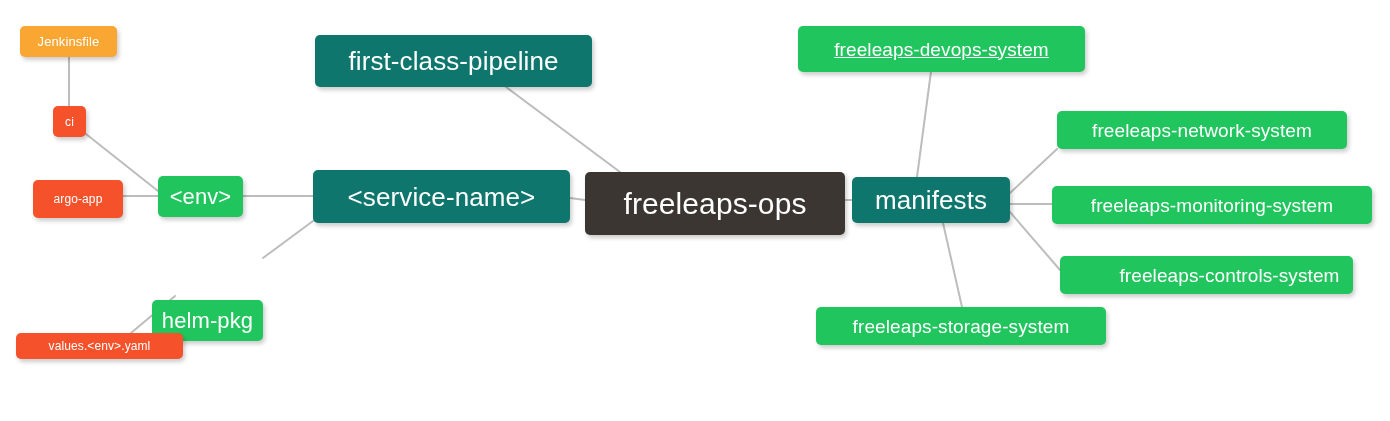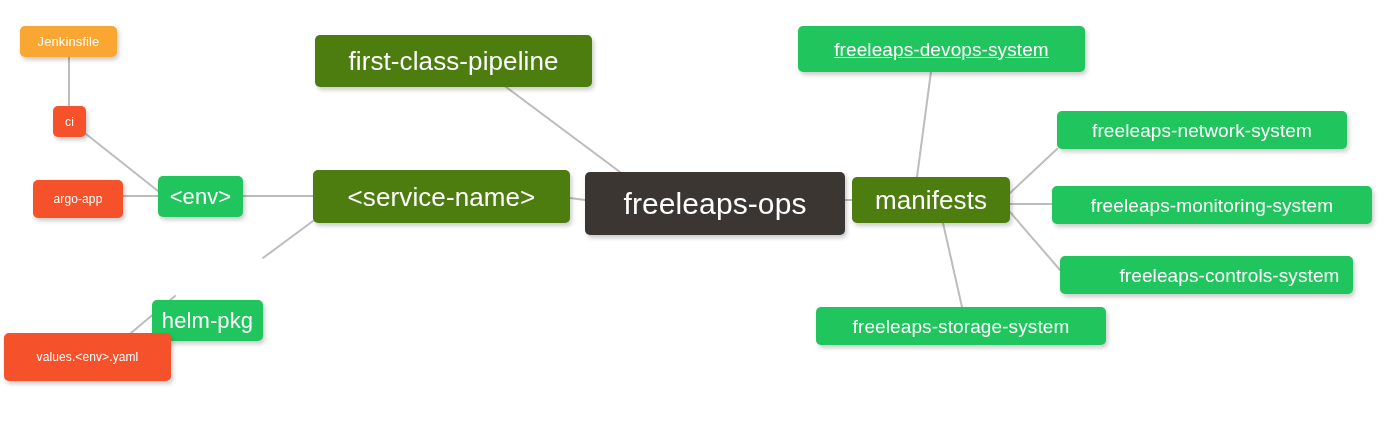--- a/index.html
+++ b/index.html
@@ -42,21 +42,21 @@
     border-radius: 5px;
     color: #ffffff;
     white-space: nowrap;
     box-shadow: 2px 3px 4px rgba(0,0,0,0.20);
     letter-spacing: 0.1px;
     line-height: 1;
     user-select: none;
   }
   
   .n-root   { background: #3b3632; }
-  .n-blue   { background: #4d7c0f; }
+  .n-blue   { background: #0f766e; }
   .n-green  { background: #21c55d; }
   .n-red    { background: #f5512a; }
   .n-orange { background: #f9a633; }
 
   
   .sz-root    { font-size: 30px; }
   .sz-big     { font-size: 26px; }
   .sz-mid     { font-size: 22px; }
   .sz-sm      { font-size: 19px; }
   .sz-xs      { font-size: 12px; }
@@ -81,21 +81,21 @@
       <line x1="1010" y1="204" x2="1052" y2="204" class="edge" stroke="#bdbdbd"></line>
       <line x1="1010" y1="212" x2="1060" y2="270" class="edge" stroke="#bdbdbd"></line>
       <line x1="943" y1="223" x2="962" y2="307" class="edge" stroke="#bdbdbd"></line>
     </svg>
   <div id="node-layer">
       <div class="node n-orange sz-tiny" style="left: 20px; top: 26px; width: 97px; height: 31px;">Jenkinsfile</div>
       <div class="node n-red sz-xs" style="left: 53px; top: 106px; width: 33px; height: 31px;">ci</div>
       <div class="node n-red sz-xs" style="left: 33px; top: 180px; width: 90px; height: 38px;">argo-app</div>
       <div class="node n-green sz-mid" style="left: 158px; top: 176px; width: 85px; height: 41px;">&lt;env&gt;</div>
       <div class="node n-green sz-mid" style="left: 152px; top: 256px; width: 111px; height: 41px; margin-top: 44px;">helm-pkg</div>
-      <div class="node n-red sz-xs" style="left: 4px; top: 333px; width: 167px; height: 48px;">values.&lt;env&gt;.yaml</div>
+      <div class="node n-red sz-xs" style="left: 16px; top: 333px; width: 167px; height: 26px;">values.&lt;env&gt;.yaml</div>
       <div class="node n-blue sz-big" style="left: 315px; top: 35px; width: 277px; height: 52px;">first-class-pipeline</div>
       <div class="node n-blue sz-big" style="left: 313px; top: 170px; width: 257px; height: 53px;">&lt;service-name&gt;</div>
       <div class="node n-root sz-root" style="left: 585px; top: 172px; width: 260px; height: 63px;">freeleaps-ops</div>
       <div class="node n-blue sz-big" style="left: 852px; top: 177px; width: 158px; height: 46px;">manifests</div>
       <div class="node n-green sz-sm" style="left: 798px; top: 26px; width: 287px; height: 46px; text-decoration: underline;">freeleaps-devops-system</div>
       <div class="node n-green sz-sm" style="left: 1057px; top: 111px; width: 290px; height: 38px;">freeleaps-network-system</div>
       <div class="node n-green sz-sm" style="left: 1052px; top: 186px; width: 320px; height: 38px;">freeleaps-monitoring-system</div>
       <div class="node n-green sz-sm" style="left: 1060px; top: 256px; width: 293px; height: 38px; padding-left: 46px;">freeleaps-controls-system</div>
       <div class="node n-green sz-sm" style="left: 816px; top: 307px; width: 290px; height: 38px;">freeleaps-storage-system</div>
     </div>

